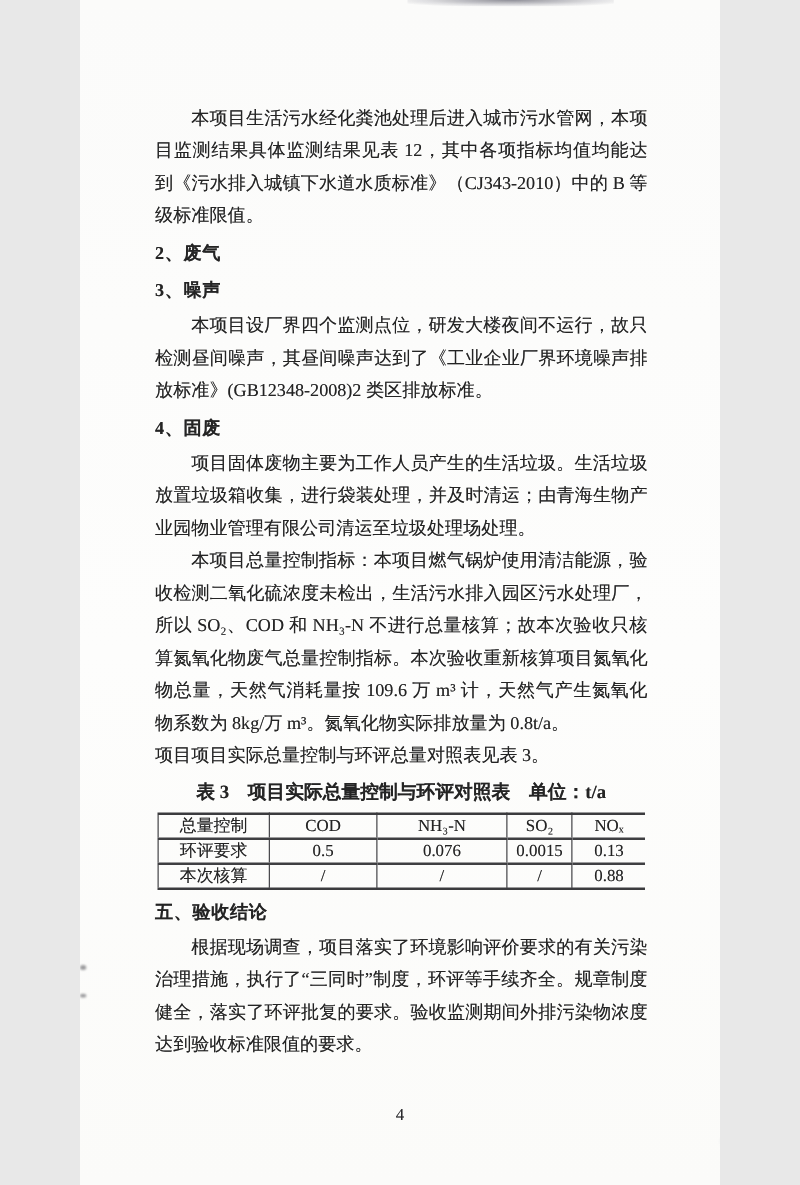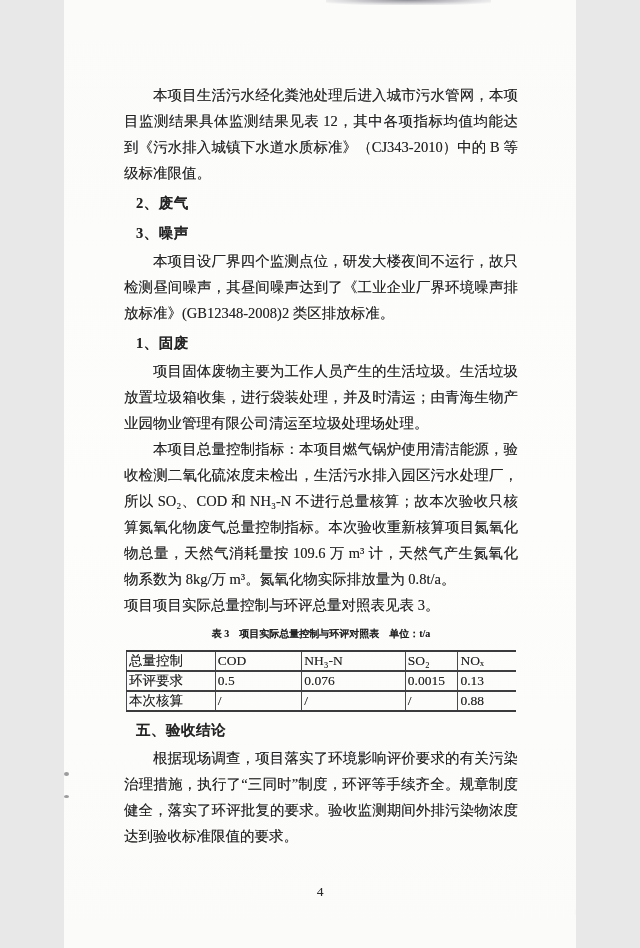--- a/index.html
+++ b/index.html
@@ -20,44 +20,45 @@
     top: 82px;
     font-size: 14.5px;
     line-height: 26px;
     text-align: justify;
     text-shadow: 0 0 0.45px rgba(45,45,50,0.55);
   }
   .para { margin: 0; text-indent: 2em; }
   .para-noindent { margin: 0; text-indent: 0; }
   .heading {
     font-weight: bold;
-    margin: 4px 0 2px 12px;
+    margin: 4px 0 2px 0;
     text-indent: 0;
     letter-spacing: 0.5px;
   }
   .table-caption {
     font-weight: bold;
     text-align: center;
-    font-size: 10px;
+    font-size: 15px;
     margin: 3px 0 3px 0;
     text-indent: 0;
   }
   table.total-table {
     width: 99%;
     margin: 0 auto 5px auto;
     border-collapse: collapse;
     table-layout: fixed;
     border-top: 2.5px solid #3b3b3e;
     border-bottom: 2.5px solid #3b3b3e;
     border-left: 1.5px solid #4a4a4e;
   }
   table.total-table td {
     font-size: 13.5px;
     height: 18px;
     padding: 0 2px;
+    text-align: center;
     vertical-align: middle;
     line-height: 18px;
     text-shadow: 0 0 0.4px rgba(45,45,50,0.5);
   }
   table.total-table tr + tr td { border-top: 2px solid #3f3f42; }
   table.total-table td + td { border-left: 1.2px solid #4a4a4e; }
   .col-label { width: 22.8%; }
   .col-cod   { width: 22.2%; }
   .col-nh3   { width: 26.6%; }
   .col-so2   { width: 13.5%; }
@@ -122,21 +123,21 @@
 
   <div class="content">
 
     <p class="para">本项目生活污水经化粪池处理后进入城市污水管网，本项目监测结果具体监测结果见表 12，其中各项指标均值均能达到《污水排入城镇下水道水质标准》（CJ343-2010）中的 B 等级标准限值。</p>
 
     <div class="heading">2、废气</div>
 
     <div class="heading">3、噪声</div>
     <p class="para">本项目设厂界四个监测点位，研发大楼夜间不运行，故只检测昼间噪声，其昼间噪声达到了《工业企业厂界环境噪声排放标准》(GB12348-2008)2 类区排放标准。</p>
 
-    <div class="heading">1、固废</div>
+    <div class="heading">4、固废</div>
     <p class="para">项目固体废物主要为工作人员产生的生活垃圾。生活垃圾放置垃圾箱收集，进行袋装处理，并及时清运；由青海生物产业园物业管理有限公司清运至垃圾处理场处理。</p>
 
     <p class="para">本项目总量控制指标：本项目燃气锅炉使用清洁能源，验收检测二氧化硫浓度未检出，生活污水排入园区污水处理厂，所以 SO₂、COD 和 NH₃-N 不进行总量核算；故本次验收只核算氮氧化物废气总量控制指标。本次验收重新核算项目氮氧化物总量，天然气消耗量按 109.6 万 m³ 计，天然气产生氮氧化物系数为 8kg/万 m³。氮氧化物实际排放量为 0.8t/a。</p>
     <p class="para-noindent">项目项目实际总量控制与环评总量对照表见表 3。</p>
 
     <div class="table-caption">表 3　项目实际总量控制与环评对照表　单位：t/a</div>
 
     <table class="total-table">
       <colgroup>
         <col class="col-label">

